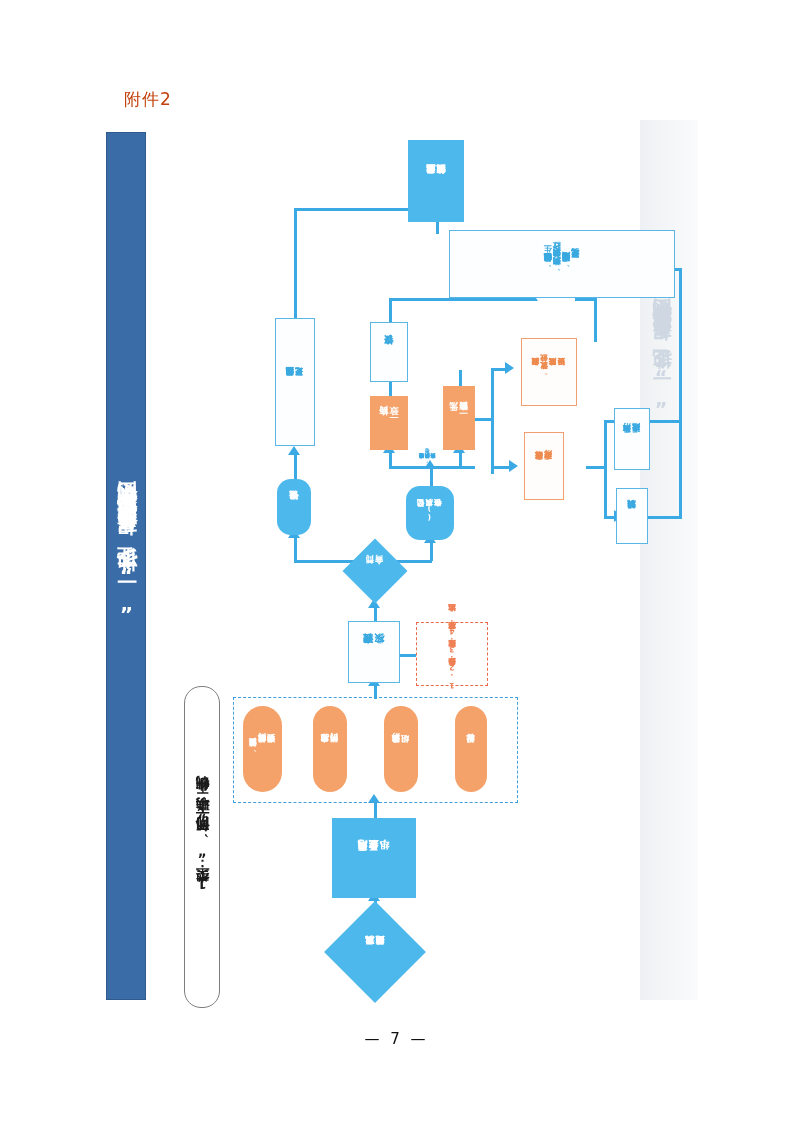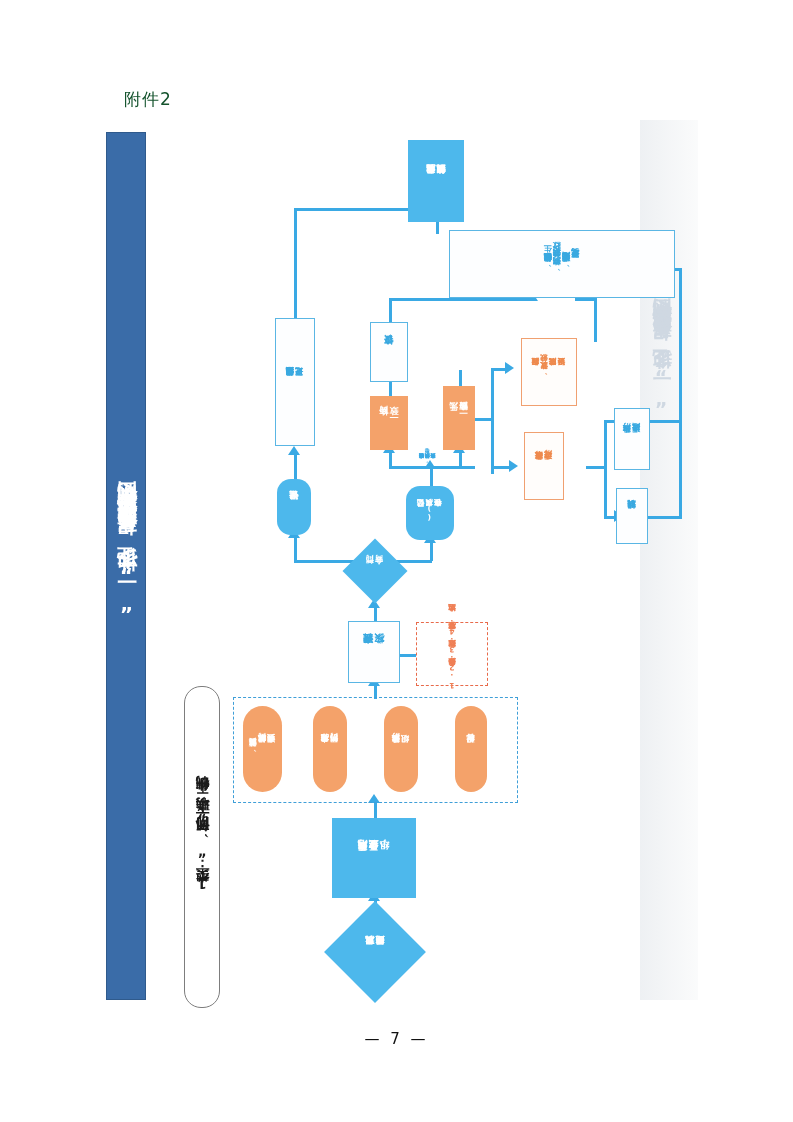--- a/index.html
+++ b/index.html
@@ -20,21 +20,21 @@
   }
   .ghost-text{
     position:absolute;color:#cfd8e2;font-weight:bold;
     writing-mode:vertical-rl;text-orientation:upright;
     letter-spacing:2px;user-select:none;
   }
 
   
   .attach{
     position:absolute;left:124px;top:88px;
-    font-size:17px;color:#14532d;letter-spacing:1px;
+    font-size:17px;color:#c2410c;letter-spacing:1px;
     font-family:"DejaVu Sans","Liberation Sans",sans-serif;
   }
   .page-num{
     position:absolute;left:0;right:0;top:1030px;text-align:center;
     font-size:15px;color:#111;letter-spacing:3px;
   }
 
   
   .title-bar{
     position:absolute;left:106px;top:132px;width:40px;height:868px;

